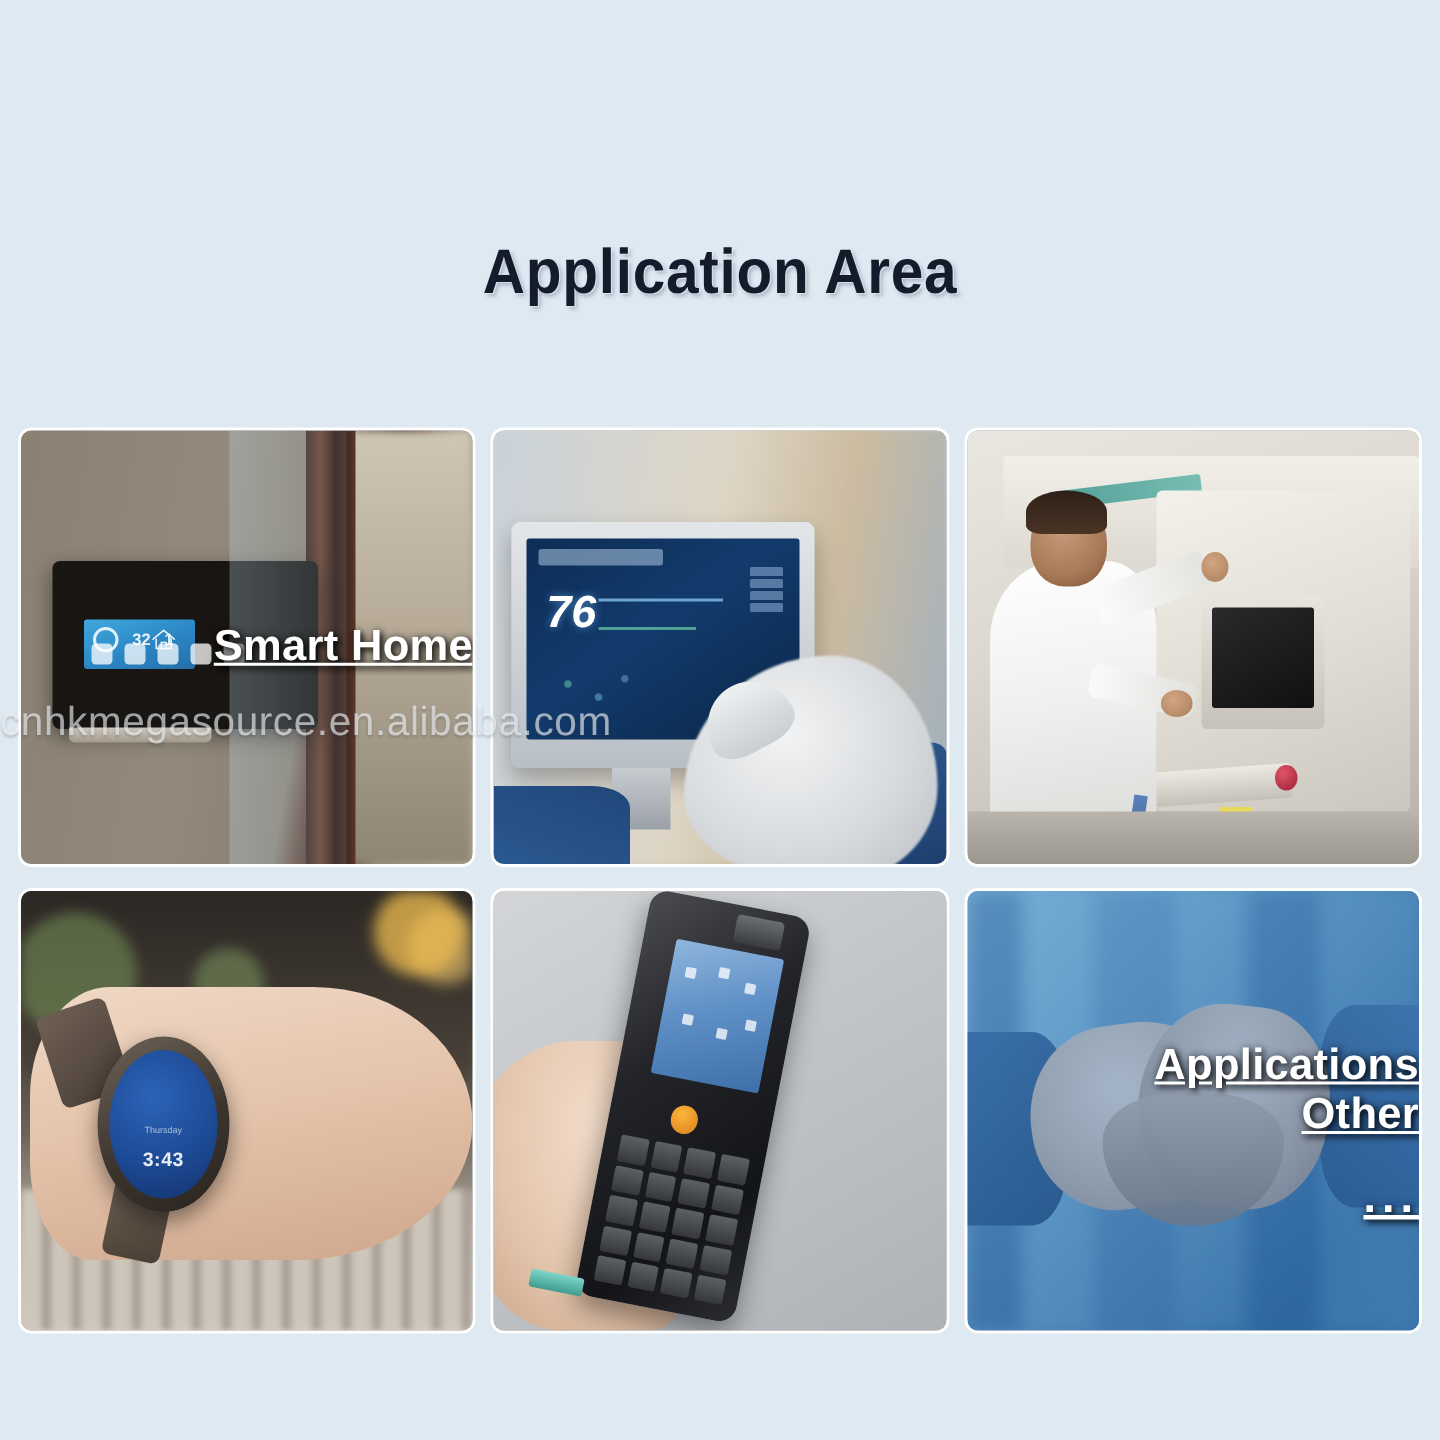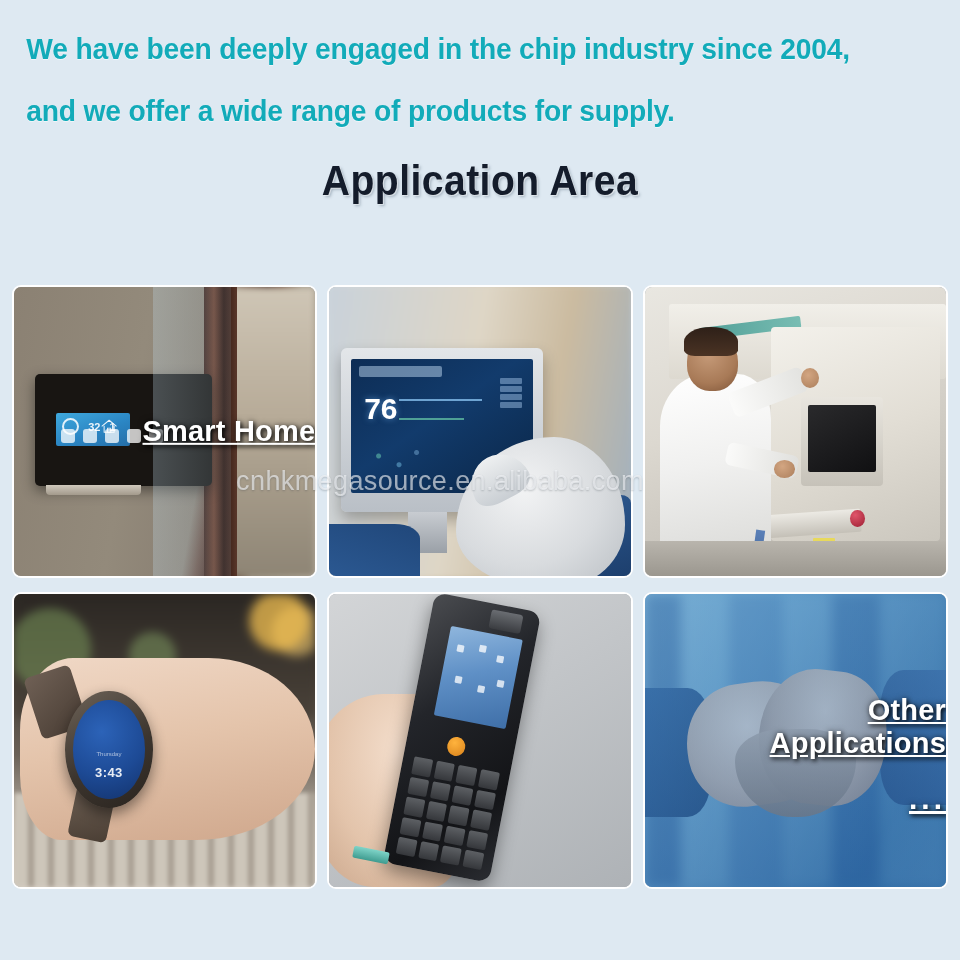--- a/index.html
+++ b/index.html
@@ -100,21 +100,21 @@
   .label-stack { top: 34%; }
   .label-stack .l2 { display:block; }
   .label-dots { display:block; margin-top: 22px; font-size: 30px; letter-spacing: 4px; }
 
   
   .watermark {
     position: absolute;
     left: 0;
     top: 466px;
     width: 880px;
-    text-align: center;
+    text-align: left;
     font-size: 27px;
     letter-spacing: 0.4px;
     color: rgba(245,247,250,0.62);
     text-shadow: 0 1px 2px rgba(40,50,60,0.25);
     z-index: 20;
     pointer-events: none;
     font-family: "Liberation Sans", sans-serif;
   }
 
   
@@ -171,20 +171,21 @@
   }
   .s-med .monitor-screen {
     position:absolute; left:5%; top:7%; right:5%; bottom:12%;
     background: linear-gradient(145deg,#0d2d55 0%,#123b6c 45%,#0a2647 100%);
     border-radius:2px; overflow:hidden;
   }
   .s-med .vital-num {
     position:absolute; left:7%; top:26%;
     color:#ffffff; font-size:30px; font-weight:bold; line-height:1;
     text-shadow:0 0 6px rgba(120,190,255,0.55);
+    font-style:italic;
   }
   .s-med .topbar { position:absolute; left:4%; top:5%; width:46%; height:8%; background:rgba(190,215,240,0.5); border-radius:2px;}
   .s-med .wave { position:absolute; left:26%; top:30%; width:46%; height:2px; background:rgba(150,210,255,0.7); }
   .s-med .wave2 { position:absolute; left:26%; top:44%; width:36%; height:2px; background:rgba(120,230,180,0.6); }
   .s-med .tickcol { position:absolute; right:6%; top:14%; width:12%; height:68%; }
   .s-med .tickcol span { display:block; height:7%; margin-bottom:8%; background:rgba(170,205,240,0.45); border-radius:1px;}
   .s-med .greenbits { position:absolute; left:7%; bottom:12%; width:40%; height:26%;
     background: radial-gradient(circle at 20% 40%, rgba(120,230,190,0.45) 0 2px, transparent 3px),
                 radial-gradient(circle at 48% 65%, rgba(140,220,255,0.4) 0 2px, transparent 3px),
                 radial-gradient(circle at 72% 30%, rgba(160,215,255,0.35) 0 2px, transparent 3px);}
@@ -359,24 +360,20 @@
     background: linear-gradient(180deg, rgba(190,175,166,0.9), rgba(135,122,114,0.9));
     border-radius: 40% 40% 48% 48% / 36% 36% 64% 64%;
   }
   .s-other .tint { position:absolute; inset:0; background: linear-gradient(160deg, rgba(90,150,200,0.42), rgba(40,95,160,0.38)); }
 </style>
 </head>
 <body>
 
 <div class="page">
 
-  <div class="headline">
-    <span class="headline-line">We have been deeply engaged in the chip industry since 2004,</span>
-    <span class="headline-line">and we offer a wide range of products for supply.</span>
-  </div>
 
   <div class="section-title">Application Area</div>
 
   <div class="grid">
 
     <div class="card">
       <div class="card-scene s-home">
         <div class="wall-right"></div>
         <div class="door"></div>
         <div class="panel">
@@ -516,22 +513,22 @@
       <div class="card-scene s-other">
         <div class="bg-blur"></div>
         <div class="cuff-l"></div>
         <div class="cuff-r"></div>
         <div class="hand-l"></div>
         <div class="hand-r"></div>
         <div class="grip"></div>
         <div class="tint"></div>
       </div>
       <div class="card-label label-stack">
+        <span class="l2">Applications</span>
         <span class="l2">Other</span>
-        <span class="l2">Applications</span>
         <span class="label-dots">...</span>
       </div>
     </div>
 
   </div>
 
   <div class="watermark">cnhkmegasource.en.alibaba.com</div>
 
 </div>
 

